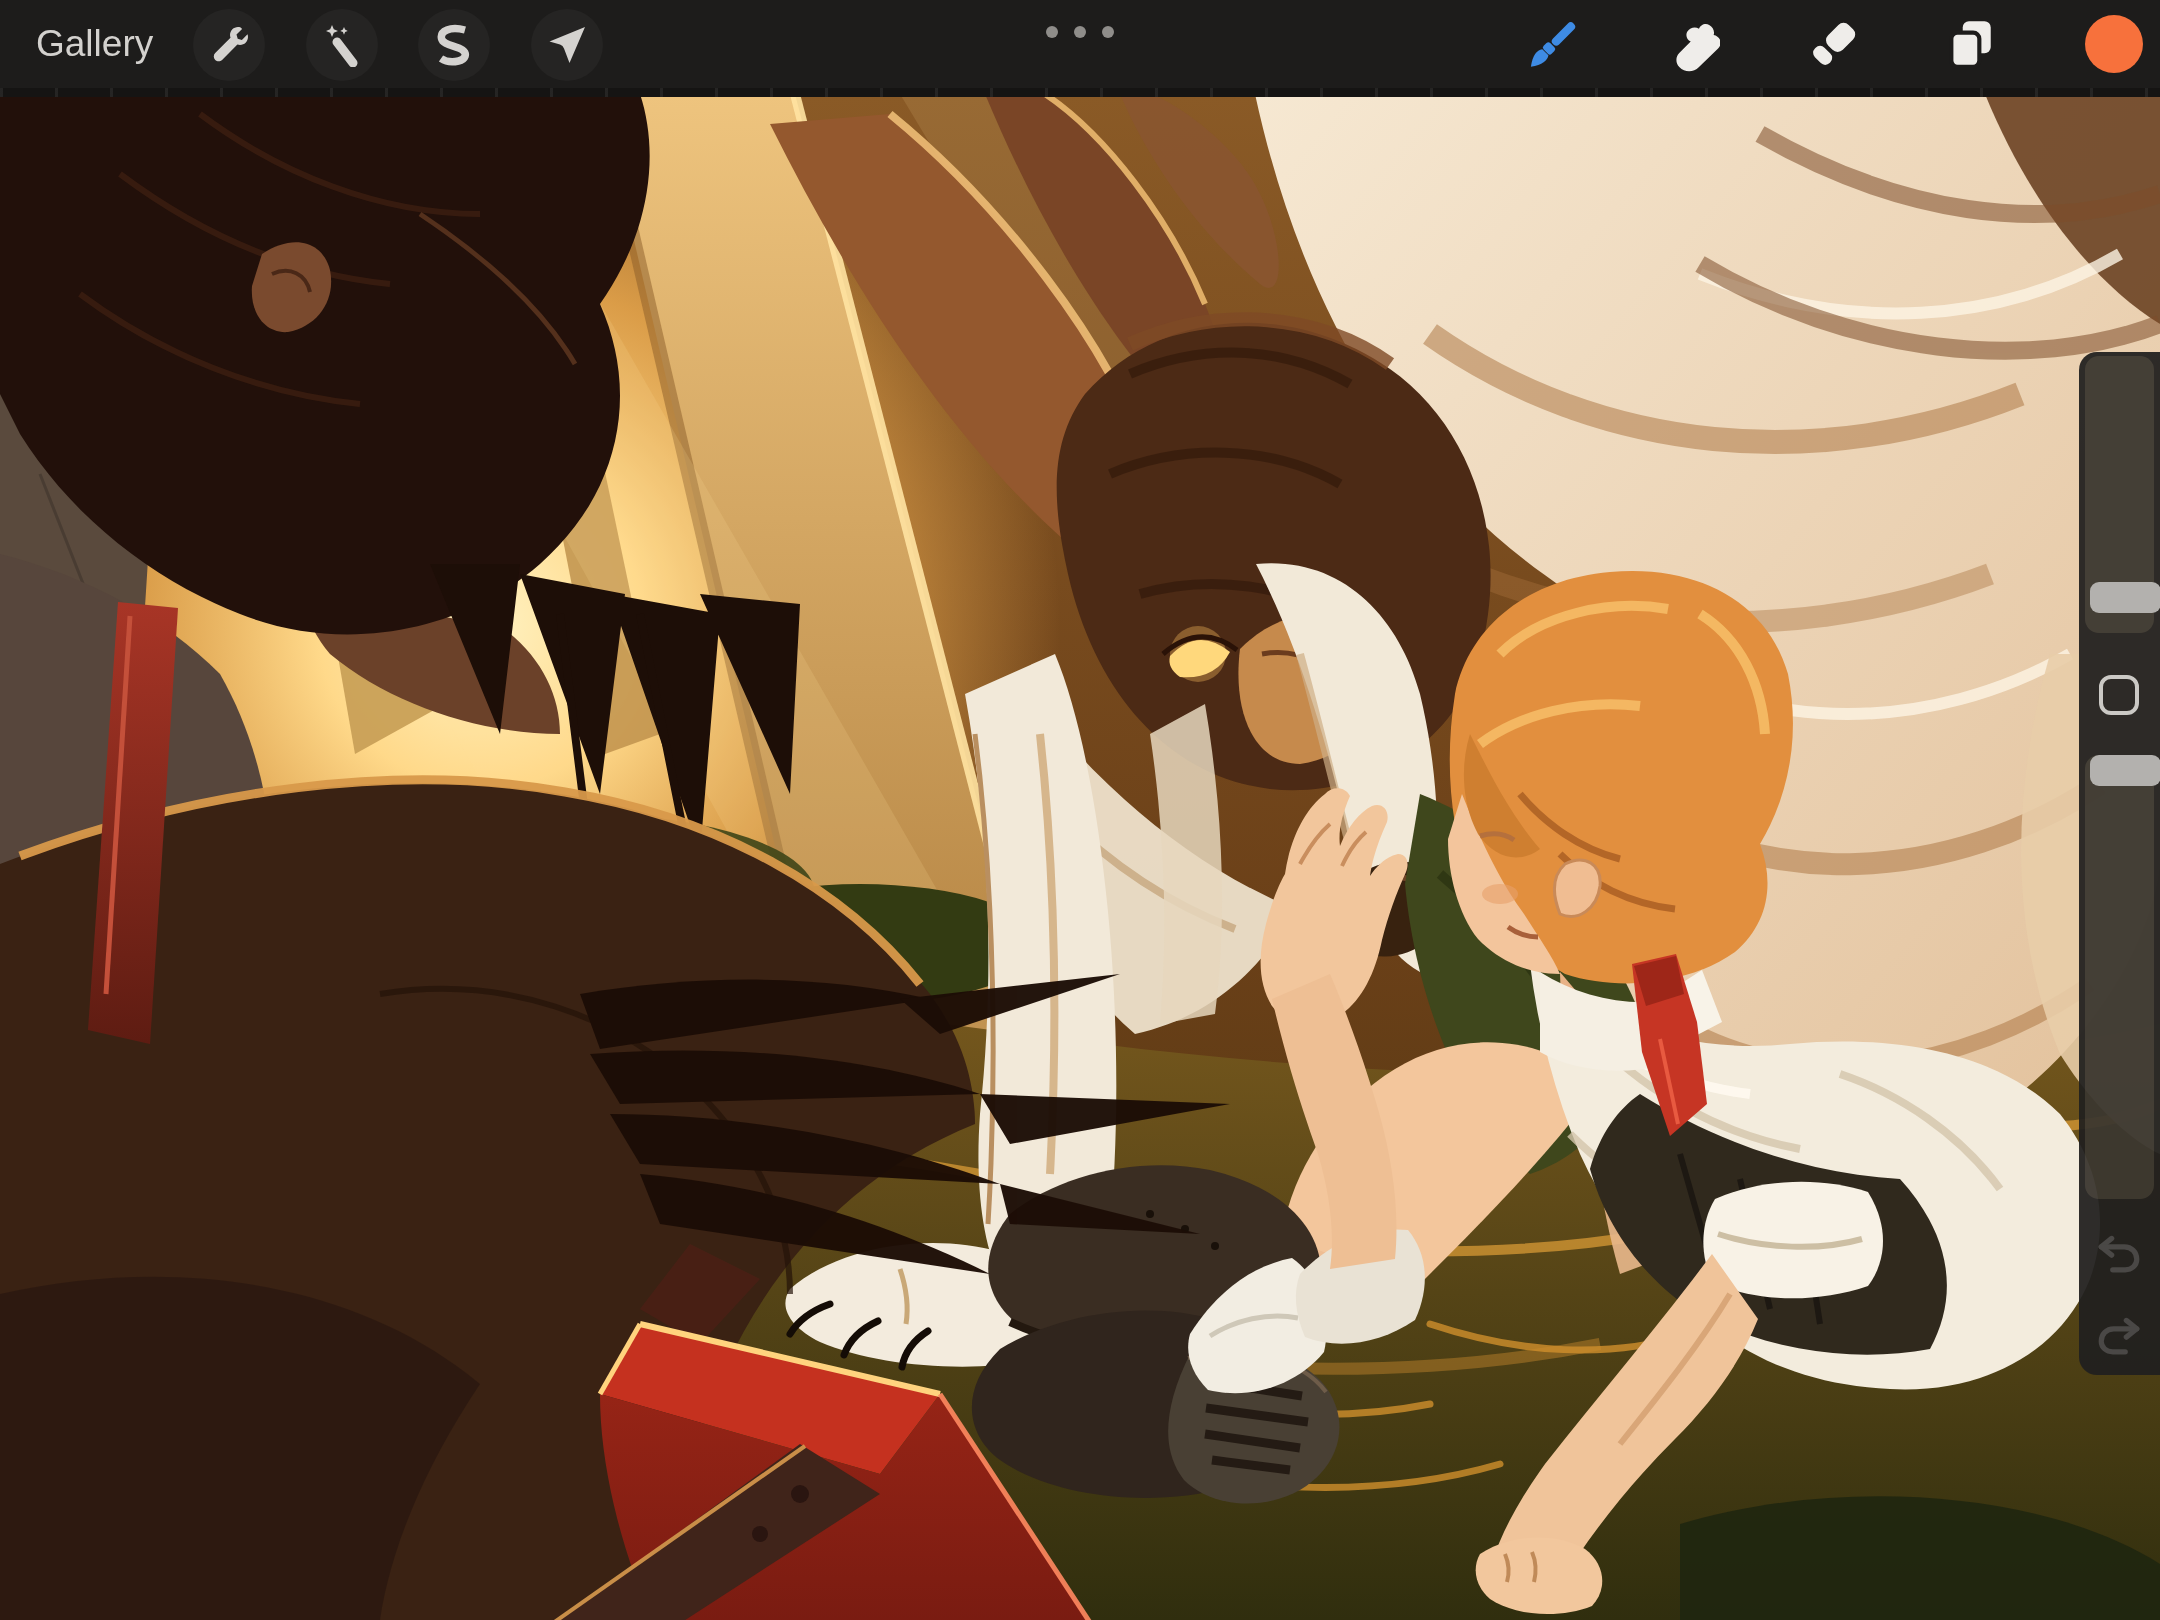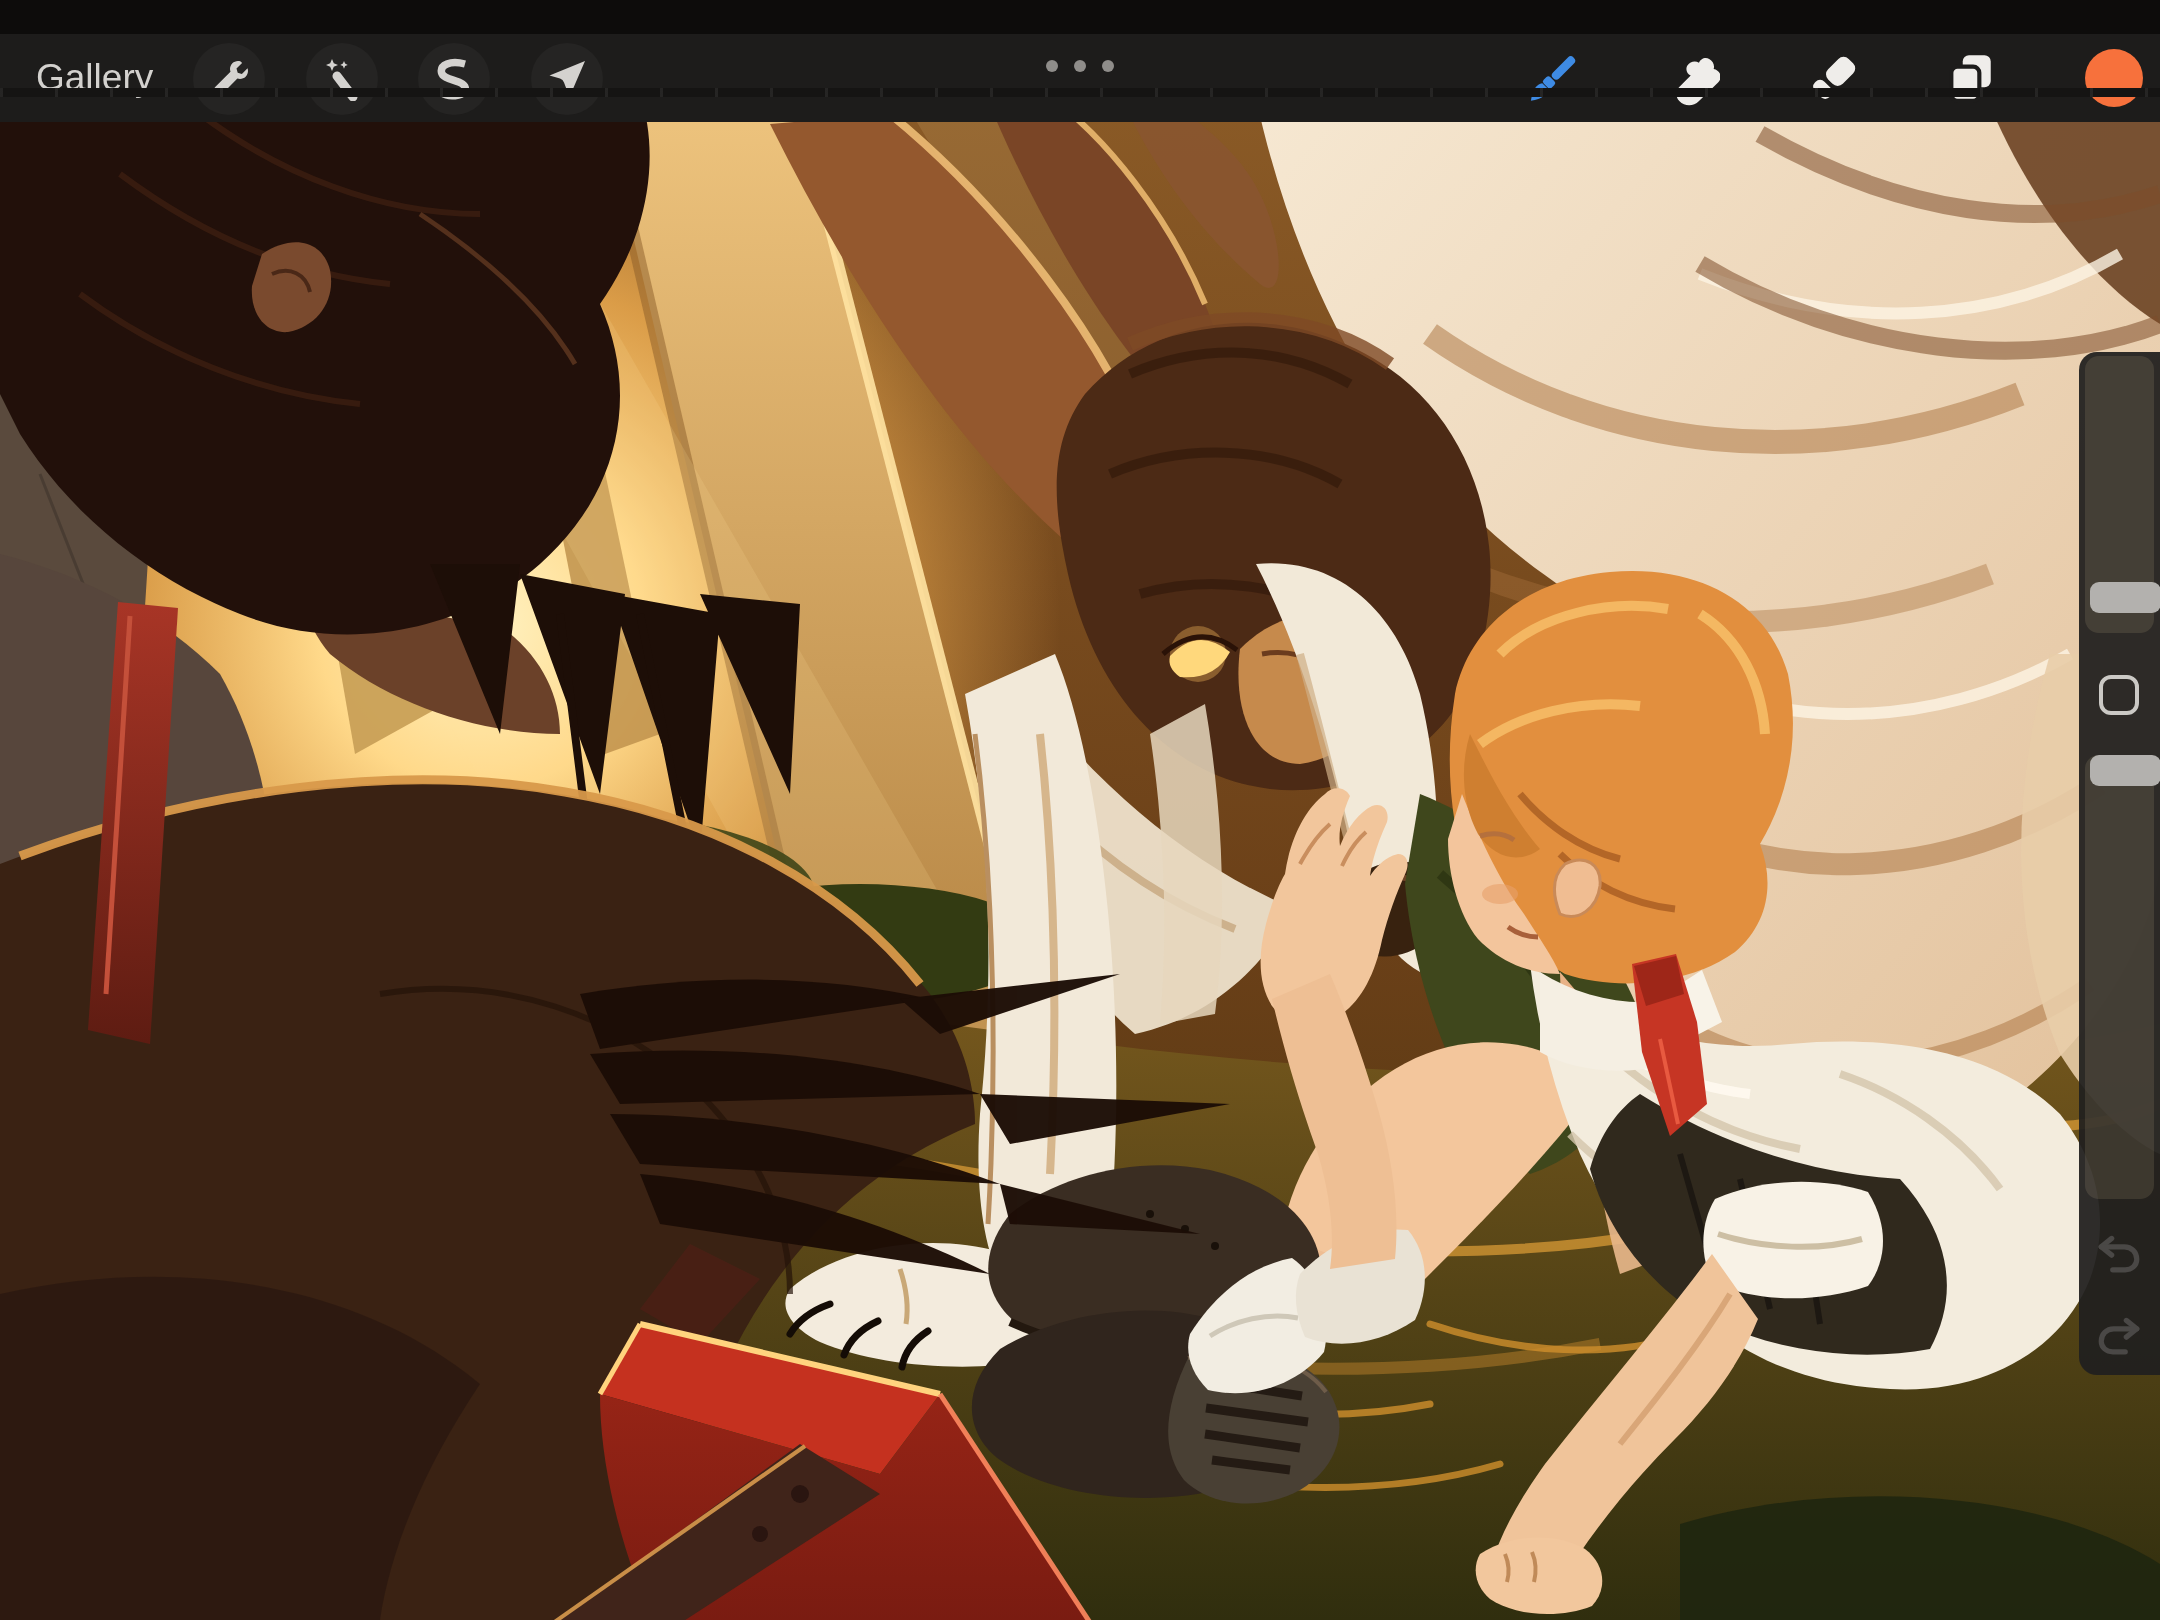--- a/index.html
+++ b/index.html
@@ -4,21 +4,21 @@
 <style>
   html,body{margin:0;padding:0;background:#0d0c0b;}
   body{width:2160px;height:1620px;position:relative;overflow:hidden;
        font-family:"Liberation Sans","DejaVu Sans",sans-serif;-webkit-font-smoothing:antialiased;}
   .stage{position:absolute;inset:0;}
 
   
   .artwork{position:absolute;left:0;top:94px;width:2160px;height:1526px;display:block;}
 
   
-  .topbar{position:absolute;left:0;top:0;width:2160px;height:88px;background:#1d1c1b;z-index:5;margin-top:34px;}
+  .topbar{position:absolute;left:0;top:0;width:2160px;height:88px;background:#1d1c1b;z-index:5;}
   .ruler{position:absolute;left:0;top:88px;width:2160px;height:9px;z-index:5;background:#151413;
          background-image:repeating-linear-gradient(90deg,rgba(255,255,255,.07) 0 3px,transparent 3px 55px);}
   .gallery{position:absolute;left:36px;top:0;height:88px;line-height:88px;border:0;background:none;
            color:#d3d1ce;font-size:37px;font-family:inherit;padding:0;cursor:pointer;}
   .tbtn{position:absolute;top:9px;width:72px;height:72px;border-radius:50%;border:0;background:#252423;
         display:flex;align-items:center;justify-content:center;cursor:pointer;padding:0;}
   .tbtn svg{display:block;}
   .rbtn{position:absolute;top:9px;width:72px;height:72px;border:0;background:none;display:flex;
         align-items:center;justify-content:center;cursor:pointer;padding:0;}
   .dots{position:absolute;left:1035px;top:26px;width:90px;display:flex;gap:16px;justify-content:center;cursor:pointer;}

